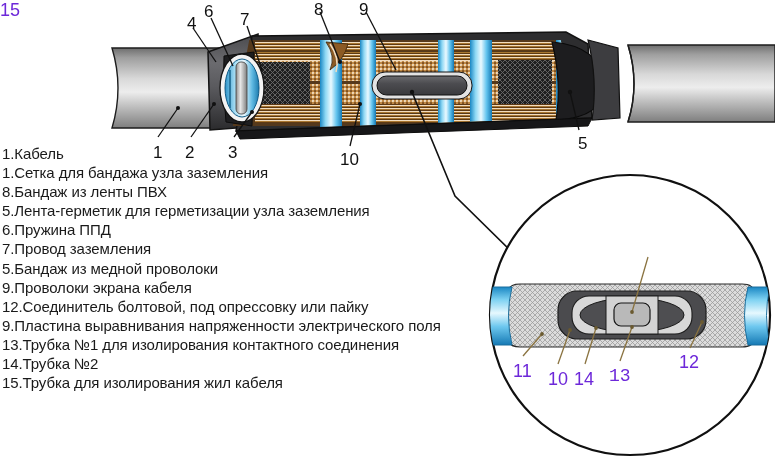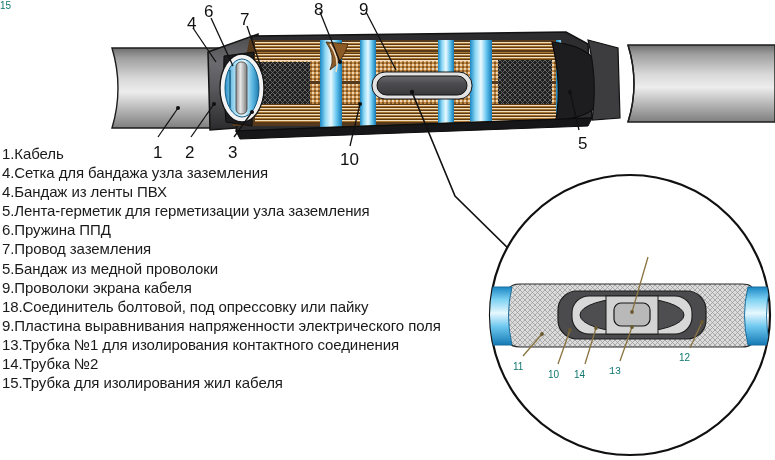--- a/index.html
+++ b/index.html
@@ -6,21 +6,21 @@
   body{width:775px;height:460px;position:relative;overflow:hidden;
        font-family:"Liberation Sans","DejaVu Sans",sans-serif;
        -webkit-font-smoothing:antialiased;}
   #root{position:absolute;left:0;top:0;width:775px;height:460px;}
   svg#scene{position:absolute;left:0;top:0;width:775px;height:460px;display:block;}
 
   .legend{position:absolute;left:2px;top:144px;width:470px;}
   .legend-item{font-size:15px;line-height:19.1px;color:#1a1a1a;white-space:nowrap;letter-spacing:-0.1px;}
 
   .calloutnum{position:absolute;font-size:17px;color:#111;font-family:"Liberation Sans",sans-serif;}
-  .detailnum{position:absolute;font-size:10px;color:#0f766e;font-family:"Liberation Sans",sans-serif;}
+  .detailnum{position:absolute;font-size:18px;color:#6d28d9;font-family:"Liberation Sans",sans-serif;}
 </style>
 </head>
 <body>
 
 <div id="root">
 
   <svg id="scene" viewBox="0 0 775 460">
     <defs>
       <linearGradient id="gCable" x1="0" y1="0" x2="0" y2="1">
         <stop offset="0%" stop-color="#6e6e6e"></stop>
@@ -237,28 +237,28 @@
         <circle cx="570" cy="330" r="1.9"></circle>
         <circle cx="596" cy="328" r="1.9"></circle>
         <circle cx="632" cy="327" r="1.9"></circle>
         <circle cx="702" cy="322" r="1.9"></circle>
       </g>
     </g>
   </svg>
 
   <div class="legend">
     <div class="legend-item">1.Кабель</div>
-    <div class="legend-item">4.Сетка для бандажа узла заземления</div>
-    <div class="legend-item">4.Бандаж из ленты ПВХ</div>
+    <div class="legend-item">1.Сетка для бандажа узла заземления</div>
+    <div class="legend-item">8.Бандаж из ленты ПВХ</div>
     <div class="legend-item">5.Лента-герметик для герметизации узла заземления</div>
     <div class="legend-item">6.Пружина ППД</div>
     <div class="legend-item">7.Провод заземления</div>
     <div class="legend-item">5.Бандаж из медной проволоки</div>
     <div class="legend-item">9.Проволоки экрана кабеля</div>
-    <div class="legend-item">18.Соединитель болтовой, под опрессовку или пайку</div>
+    <div class="legend-item">12.Соединитель болтовой, под опрессовку или пайку</div>
     <div class="legend-item">9.Пластина выравнивания напряженности электрического поля</div>
     <div class="legend-item">13.Трубка №1 для изолирования контактного соединения</div>
     <div class="legend-item">14.Трубка №2</div>
     <div class="legend-item">15.Трубка для изолирования жил кабеля</div>
   </div>
 
   <div>
     <span class="calloutnum" style="left: 187px; top: 14px;">4</span>
     <span class="calloutnum" style="left: 204px; top: 2px;">6</span>
     <span class="calloutnum" style="left: 240px; top: 10px;">7</span>

